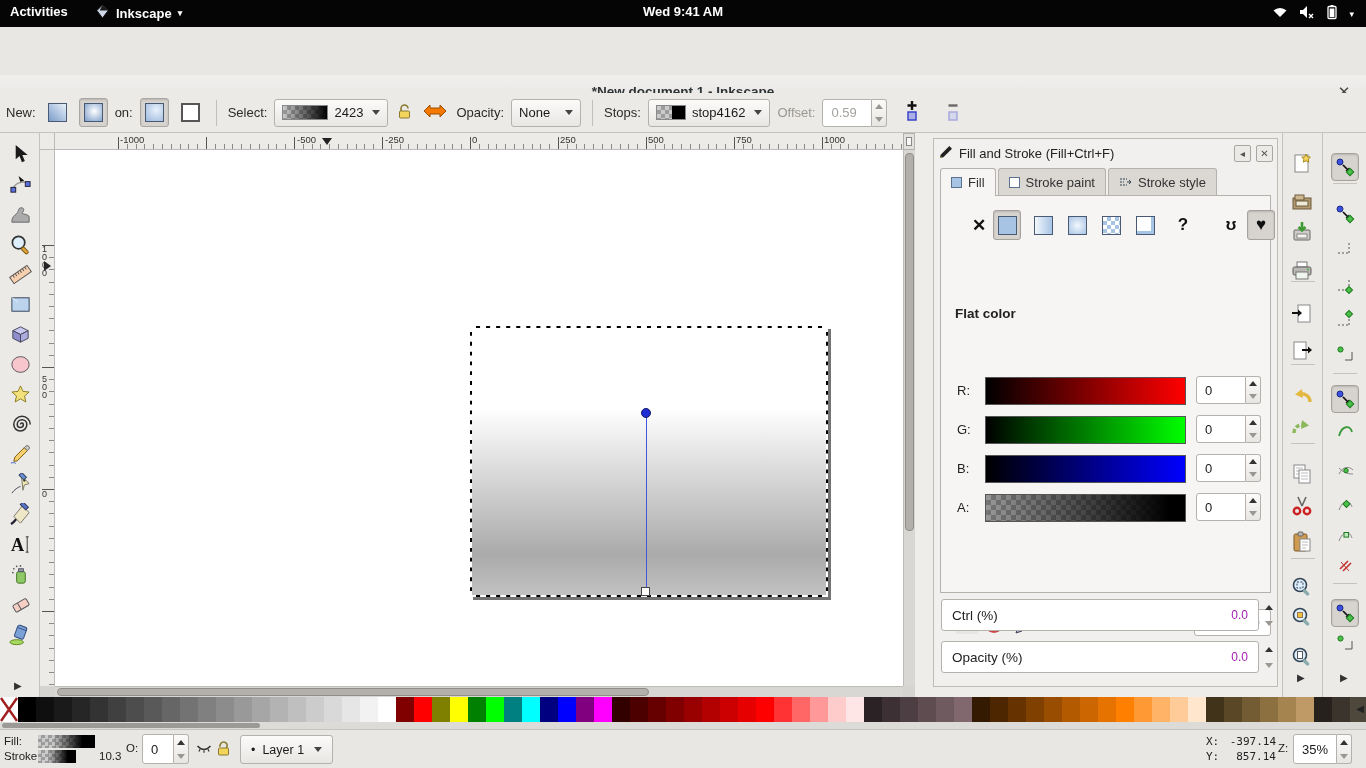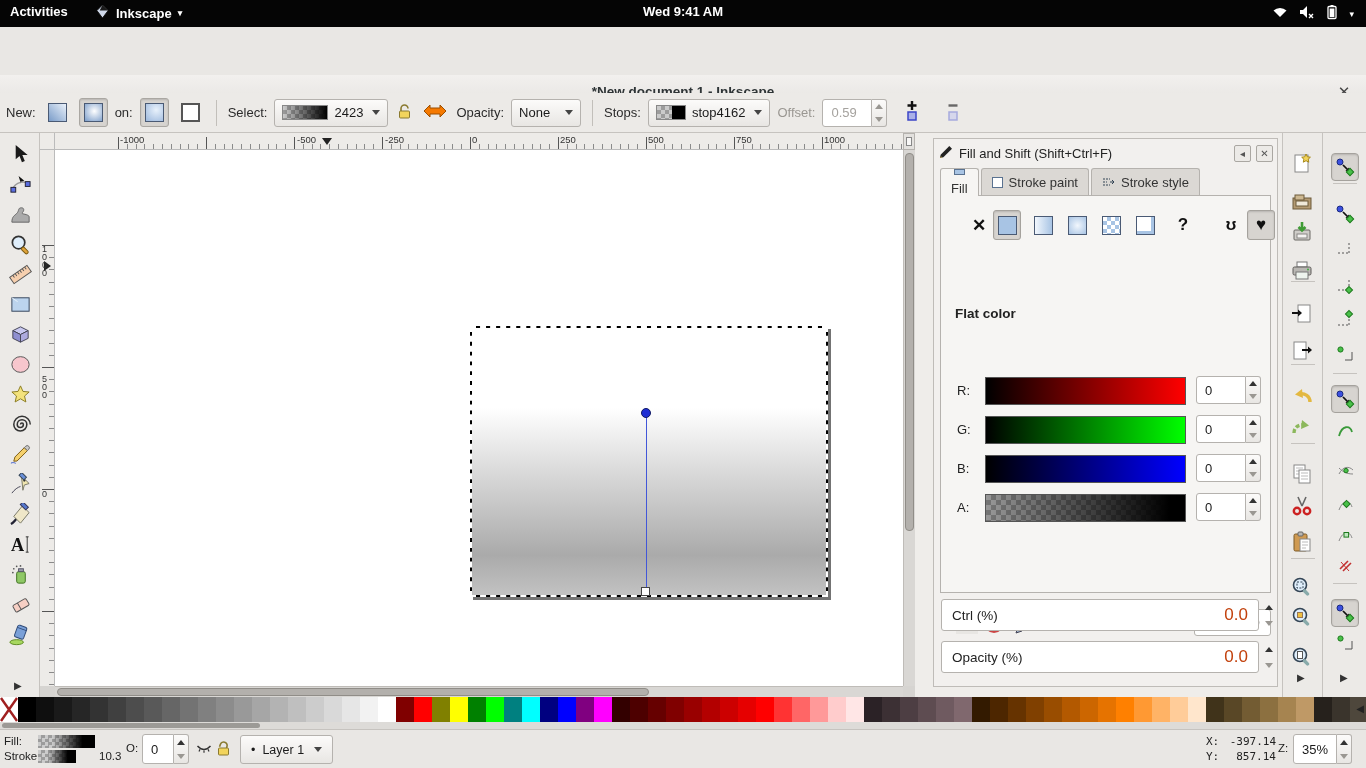--- a/index.html
+++ b/index.html
@@ -83,21 +83,21 @@
   .sb-corner-btn div { margin:3px auto; width:6px; height:9px; background:#f8f7f6; border:1px solid #888; }
 
   
   #dock { position:absolute; left:915px; top:133px; width:367px; height:564px; background:#efedea; }
   #fs-panel { position:absolute; left:18px; top:5px; width:345px; height:549px; background:#f2f0ee; border:1px solid #bfbcb8; }
   #fs-header { position:absolute; left:4px; top:2px; right:4px; height:24px; display:flex; align-items:center; gap:5px; }
   #fs-header .fs-title { font-size:13px; color:#222; flex:1; }
   .mini-btn { width:17px; height:17px; border:1px solid #aaa7a2; border-radius:2px; background:#eceae7; color:#555; font-size:10px; display:flex; align-items:center; justify-content:center; }
   .fs-tabs { position:absolute; left:6px; top:29px; display:flex; }
   .fs-tab { height:27px; padding:0 10px; display:flex; align-items:center; gap:6px; font-size:13px; border:1px solid #b5b2ae; border-bottom:none; border-radius:3px 3px 0 0; background:#dbd8d4; color:#333; margin-right:2px; }
-  .fs-tab.active { background:#f6f5f3; position:relative; z-index:2; height:28px;flex-direction:column; }
+  .fs-tab.active { background:#f6f5f3; position:relative; z-index:2; height:28px; }
   .tabicon-fill { width:11px; height:11px; background:#a8c4e4; border:1px solid #5a7290; }
   .tabicon-stroke { width:11px; height:11px; background:#fff; border:1px solid #5a7290; }
   #fs-frame { position:absolute; left:6px; top:56px; width:331px; height:398px; border:1px solid #b5b2ae; background:#f6f5f3; }
   .paint-row { position:absolute; left:0; top:12px; width:100%; height:34px; }
   .paint-btn { position:absolute; top:2px; width:28px; height:30px; display:flex; align-items:center; justify-content:center; border-radius:3px; font-weight:bold; color:#111; }
   .paint-btn.pressed { background:#d7d4d0; border:1px solid #a5a29d; box-shadow:inset 0 1px 2px rgba(0,0,0,.15); }
   .pt-swatch { width:19px; height:19px; border:1px solid #4a5a74; }
   .pt-flat { background:#a8c4e4; }
   .pt-lin { background:linear-gradient(to right,#f2f7fd,#a8c4e4); }
   .pt-rad { background:radial-gradient(circle,#f2f7fd,#a8c4e4); }
@@ -114,21 +114,21 @@
   .chan-slider.g { background:linear-gradient(to right,#000,#0f0); }
   .chan-slider.b { background:linear-gradient(to right,#000,#00f); }
   .chan-slider.a { background-image:linear-gradient(to right, rgba(0,0,0,.25), #000 92%),conic-gradient(#9c9c9c 25%,#cbcbcb 0 50%,#9c9c9c 0 75%,#cbcbcb 0); background-size:100% 100%, 10px 10px; }
   .chan-value { position:absolute; left:255px; top:0; display:flex; }
   .chan-value .spinbox { width:50px; }
   .fs-bottom-row { position:absolute; left:0; top:412px; width:100%; height:32px; }
   .rgba-label { position:absolute; left:212px; top:8px; font-size:12.5px; color:#333; }
   .rgba-input { position:absolute; left:253px; top:1px; width:77px; height:27px; background:#fff; border:1px solid #b5b2ae; border-radius:3px; font-size:13px; display:flex; align-items:center; padding-left:7px; }
   .slider-row { position:absolute; left:7px; width:318px; height:32px; background:#fff; border:1px solid #b5b2ae; border-radius:3px; display:flex; align-items:center; padding:0 10px; }
   .slider-row .lab { flex:1; font-size:13.5px; color:#222; }
-  .slider-row .val { font-size:17px; color:#c2410c; }
+  .slider-row .val { font-size:12px; color:#a21caf; }
   .side-spin { position:absolute; width:15px; height:32px; display:flex; flex-direction:column; }
   .side-spin div { flex:1; display:flex; align-items:center; justify-content:center; }
 
   
   #cmdbar { position:absolute; left:1282px; top:133px; width:40px; height:564px; background:#eceae7; border-left:1px solid #c6c3bf; }
   #snapbar { position:absolute; left:1322px; top:133px; width:44px; height:564px; background:#eceae7; border-left:1px solid #c6c3bf; }
   .bar-icon { position:absolute; width:28px; height:28px; display:flex; align-items:center; justify-content:center; border-radius:4px; }
   #cmdbar .bar-icon { left:5px; }
   #snapbar .bar-icon { left:8px; }
   .bar-icon.pressed { background:#d7d4d0; border:1px solid #a5a29d; box-shadow:inset 0 1px 2px rgba(0,0,0,.15); }
@@ -443,21 +443,21 @@
 
   <div id="dock">
     <div id="fs-panel">
       <div id="fs-header">
         <span>
           <svg width="16" height="16" viewBox="0 0 24 24">
               <path d="M3 21l5-1L21 7l-4-4L4 16z" fill="#222"></path>
               <path d="M3 21l2.2-.4.5-2.3z" fill="#e8c040"></path>
             </svg>
         </span>
-        <span class="fs-title">Fill and Shift (Shift+Ctrl+F)</span>
+        <span class="fs-title">Fill and Stroke (Fill+Ctrl+F)</span>
         <span class="mini-btn">◂</span>
         <span class="mini-btn">✕</span>
       </div>
       <div class="fs-tabs">
           <div class="fs-tab active">
             <span class="tabicon-fill"></span>
             <span>Fill</span>
           </div>
           <div class="fs-tab">
             <span class="tabicon-stroke"></span>

